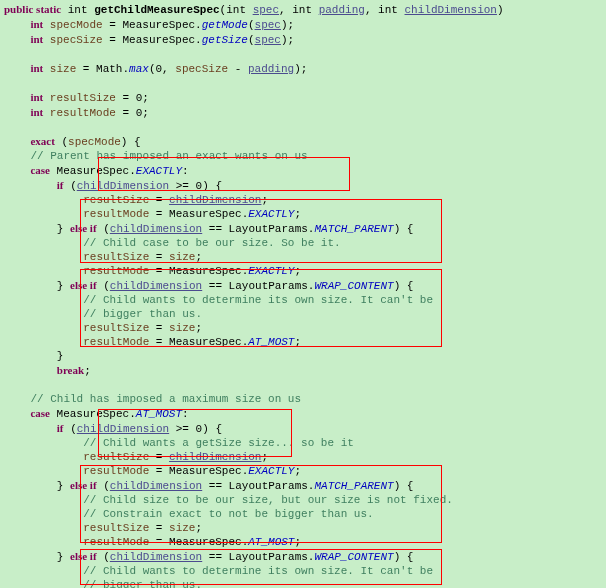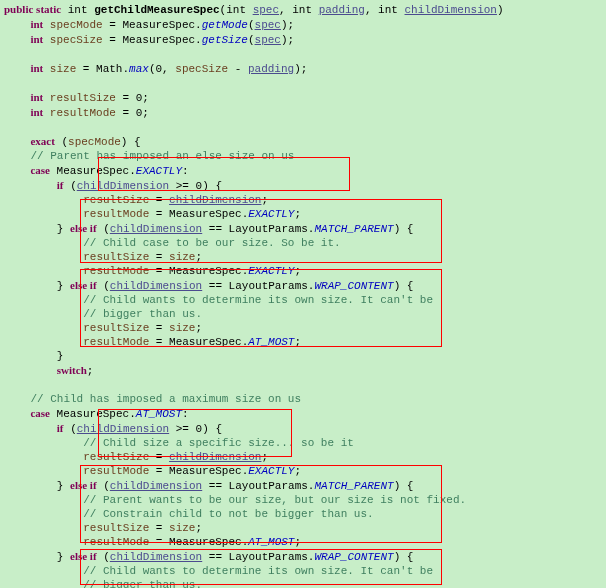--- a/index.html
+++ b/index.html
@@ -42,46 +42,46 @@
 <pre><span class="kw">public static</span> <span>int</span> <span class="method">getChildMeasureSpec</span>(<span>int</span> <span class="param">spec</span>, <span>int</span> <span class="param">padding</span>, <span>int</span> <span class="param">childDimension</span>)
     <span class="kw">int</span> <span class="var">specMode</span><span> = MeasureSpec.</span><span class="staticf">getMode</span>(<span class="param">spec</span>);
     <span class="kw">int</span> <span class="var">specSize</span><span> = MeasureSpec.</span><span class="staticf">getSize</span>(<span class="param">spec</span>);
 
     <span class="kw">int</span> <span class="var">size</span><span> = Math.</span><span class="staticf">max</span>(<span>0</span>, <span class="var">specSize</span> - <span class="param">padding</span>);
 
     <span class="kw">int</span> <span class="var">resultSize</span> = <span>0</span>;
     <span class="kw">int</span> <span class="var">resultMode</span> = <span>0</span>;
 
     <span class="kw">exact</span> (<span class="var">specMode</span>) {
-    <span class="comment">// Parent has imposed an else size on us</span>
+    <span class="comment">// Parent has imposed an exact wants on us</span>
     <span class="kw">case</span><span> MeasureSpec.</span><span class="staticf">EXACTLY</span>:
         <span class="kw">if</span> (<span class="param">childDimension</span> &gt;= <span>0</span>) {
             <span class="var">resultSize</span> = <span class="param">childDimension</span>;
             <span class="var">resultMode</span><span> = MeasureSpec.</span><span class="staticf">EXACTLY</span>;
         } <span class="kw">else if</span> (<span class="param">childDimension</span><span> == LayoutParams.</span><span class="staticf">MATCH_PARENT</span>) {
             <span class="comment">// Child case to be our size. So be it.</span>
             <span class="var">resultSize</span> = <span class="var">size</span>;
             <span class="var">resultMode</span><span> = MeasureSpec.</span><span class="staticf">EXACTLY</span>;
         } <span class="kw">else if</span> (<span class="param">childDimension</span><span> == LayoutParams.</span><span class="staticf">WRAP_CONTENT</span>) {
             <span class="comment">// Child wants to determine its own size. It can't be</span>
             <span class="comment">// bigger than us.</span>
             <span class="var">resultSize</span> = <span class="var">size</span>;
             <span class="var">resultMode</span><span> = MeasureSpec.</span><span class="staticf">AT_MOST</span>;
         }
-        <span class="kw">switch</span>;
+        <span class="kw">break</span>;
 
     <span class="comment">// Child has imposed a maximum size on us</span>
     <span class="kw">case</span><span> MeasureSpec.</span><span class="staticf">AT_MOST</span>:
         <span class="kw">if</span> (<span class="param">childDimension</span> &gt;= <span>0</span>) {
-            <span class="comment">// Child size a specific size... so be it</span>
+            <span class="comment">// Child wants a getSize size... so be it</span>
             <span class="var">resultSize</span> = <span class="param">childDimension</span>;
             <span class="var">resultMode</span><span> = MeasureSpec.</span><span class="staticf">EXACTLY</span>;
         } <span class="kw">else if</span> (<span class="param">childDimension</span><span> == LayoutParams.</span><span class="staticf">MATCH_PARENT</span>) {
-            <span class="comment">// Parent wants to be our size, but our size is not fixed.</span>
-            <span class="comment">// Constrain child to not be bigger than us.</span>
+            <span class="comment">// Child size to be our size, but our size is not fixed.</span>
+            <span class="comment">// Constrain exact to not be bigger than us.</span>
             <span class="var">resultSize</span> = <span class="var">size</span>;
             <span class="var">resultMode</span><span> = MeasureSpec.</span><span class="staticf">AT_MOST</span>;
         } <span class="kw">else if</span> (<span class="param">childDimension</span><span> == LayoutParams.</span><span class="staticf">WRAP_CONTENT</span>) {
             <span class="comment">// Child wants to determine its own size. It can't be</span>
             <span class="comment">// bigger than us.</span>
             <span class="var">resultSize</span> = <span class="var">size</span>;
             ;
         }
         ;</pre>
 

